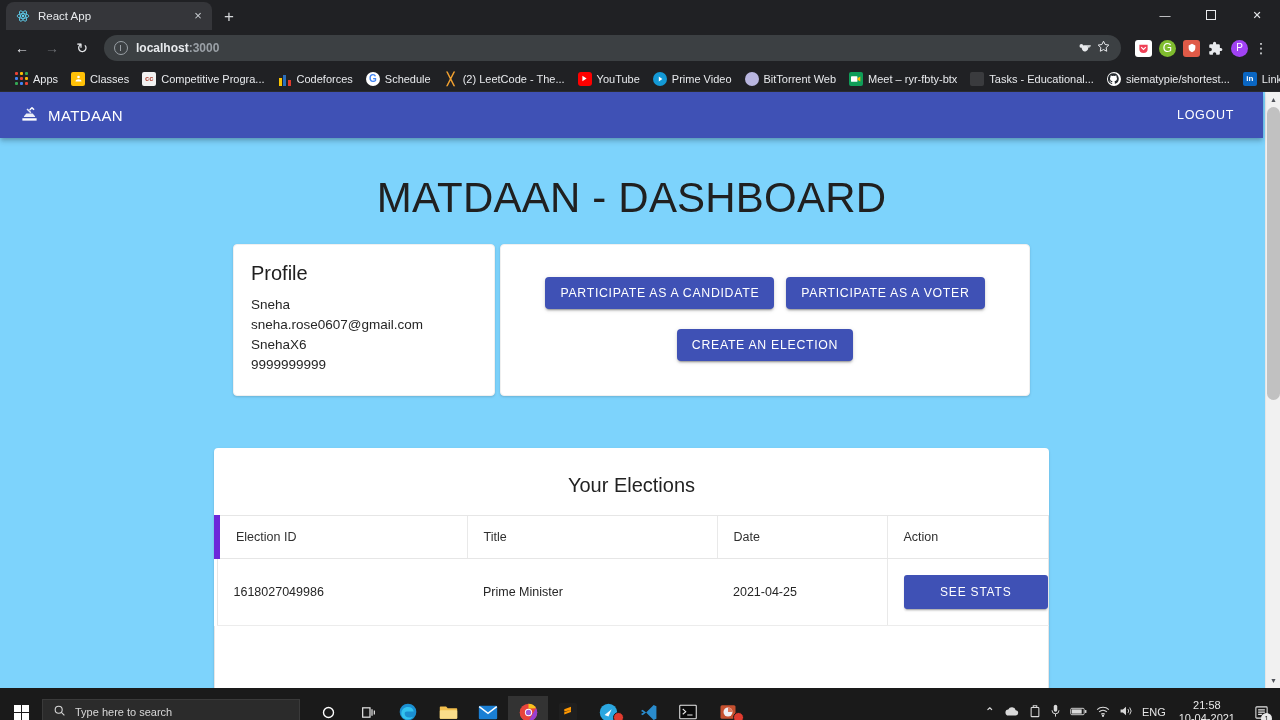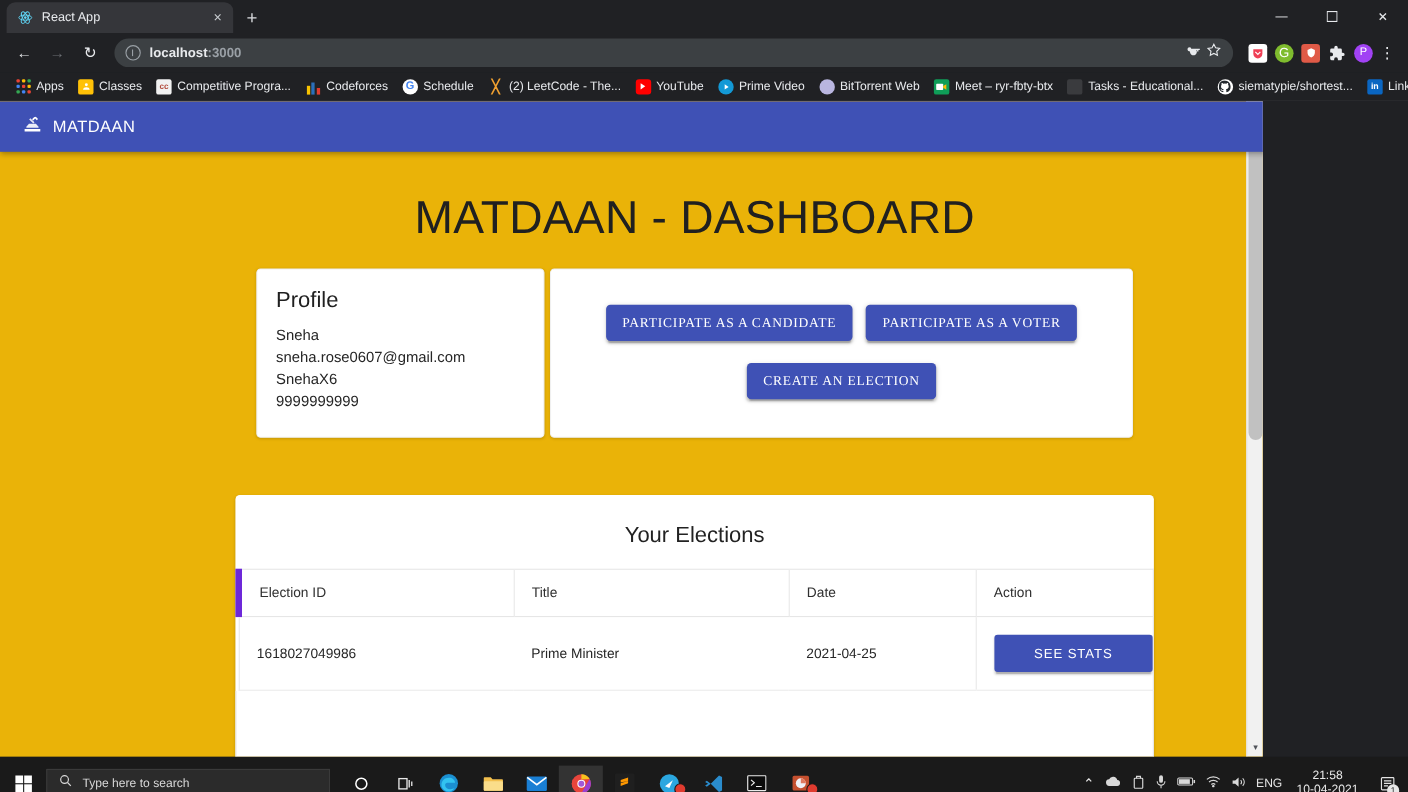--- a/index.html
+++ b/index.html
@@ -80,21 +80,21 @@
   .bm-label { font-size: 11px; color: #e8eaed; white-space: nowrap; }
   .bm-ico { width: 14px; height: 14px; flex: 0 0 14px; border-radius: 2px; position: relative; }
   .apps-grid {
     width: 13px; height: 13px; display: grid; grid-template-columns: repeat(3, 3px);
     grid-template-rows: repeat(3, 3px); gap: 2px;
   }
   .apps-grid i { display: block; width: 3px; height: 3px; border-radius: 1px; }
 
   
   #viewport {
-    position: relative; width: 1148px; height: 596px; background: #eab308;
+    position: relative; width: 1280px; height: 596px; background: #7dd3fc;
     overflow: hidden;
   }
   .appbar {
     height: 46px; background: #3f51b5; color: #fff; display: flex;
     align-items: center; padding: 0 20px;
     box-shadow: 0 2px 4px -1px rgba(0,0,0,.2), 0 4px 5px 0 rgba(0,0,0,.14);
     position: relative; z-index: 5;
   }
   .brand { display: flex; align-items: center; gap: 9px; }
   .brand-text { font-size: 15px; letter-spacing: .4px; font-weight: 400; }
@@ -123,21 +123,21 @@
   .profile-title { font-size: 20px; font-weight: 400; color: #202020; margin-bottom: 10px; }
   .profile-line { font-size: 13.5px; color: #262626; line-height: 20px; }
 
   .actions-card {
     width: 530px; padding: 32px 14px 34px;
     display: flex; flex-wrap: wrap; justify-content: center; align-content: flex-start;
     gap: 10px 12px;
   }
   .mbtn {
     background: #3f51b5; color: #fff; border: none; border-radius: 4px;
-    font-family: Liberation Serif, serif; font-size: 12.3px; letter-spacing: .7px; font-weight: 500;
+    font-family: Liberation Sans, sans-serif; font-size: 12.3px; letter-spacing: .7px; font-weight: 500;
     padding: 9px 15px; box-shadow: 0 3px 1px -2px rgba(0,0,0,.2), 0 2px 2px 0 rgba(0,0,0,.14), 0 1px 5px 0 rgba(0,0,0,.12);
   }
   .row-break { flex-basis: 100%; height: 0; }
 
   .elections-card {
     width: 835px; margin: 52px auto 0; background: #fff; border-radius: 4px;
     box-shadow: 0 1px 3px rgba(0,0,0,.10), 0 1px 2px rgba(0,0,0,.07);
     padding: 18px 0 0; min-height: 262px;
   }
   .elections-title {

